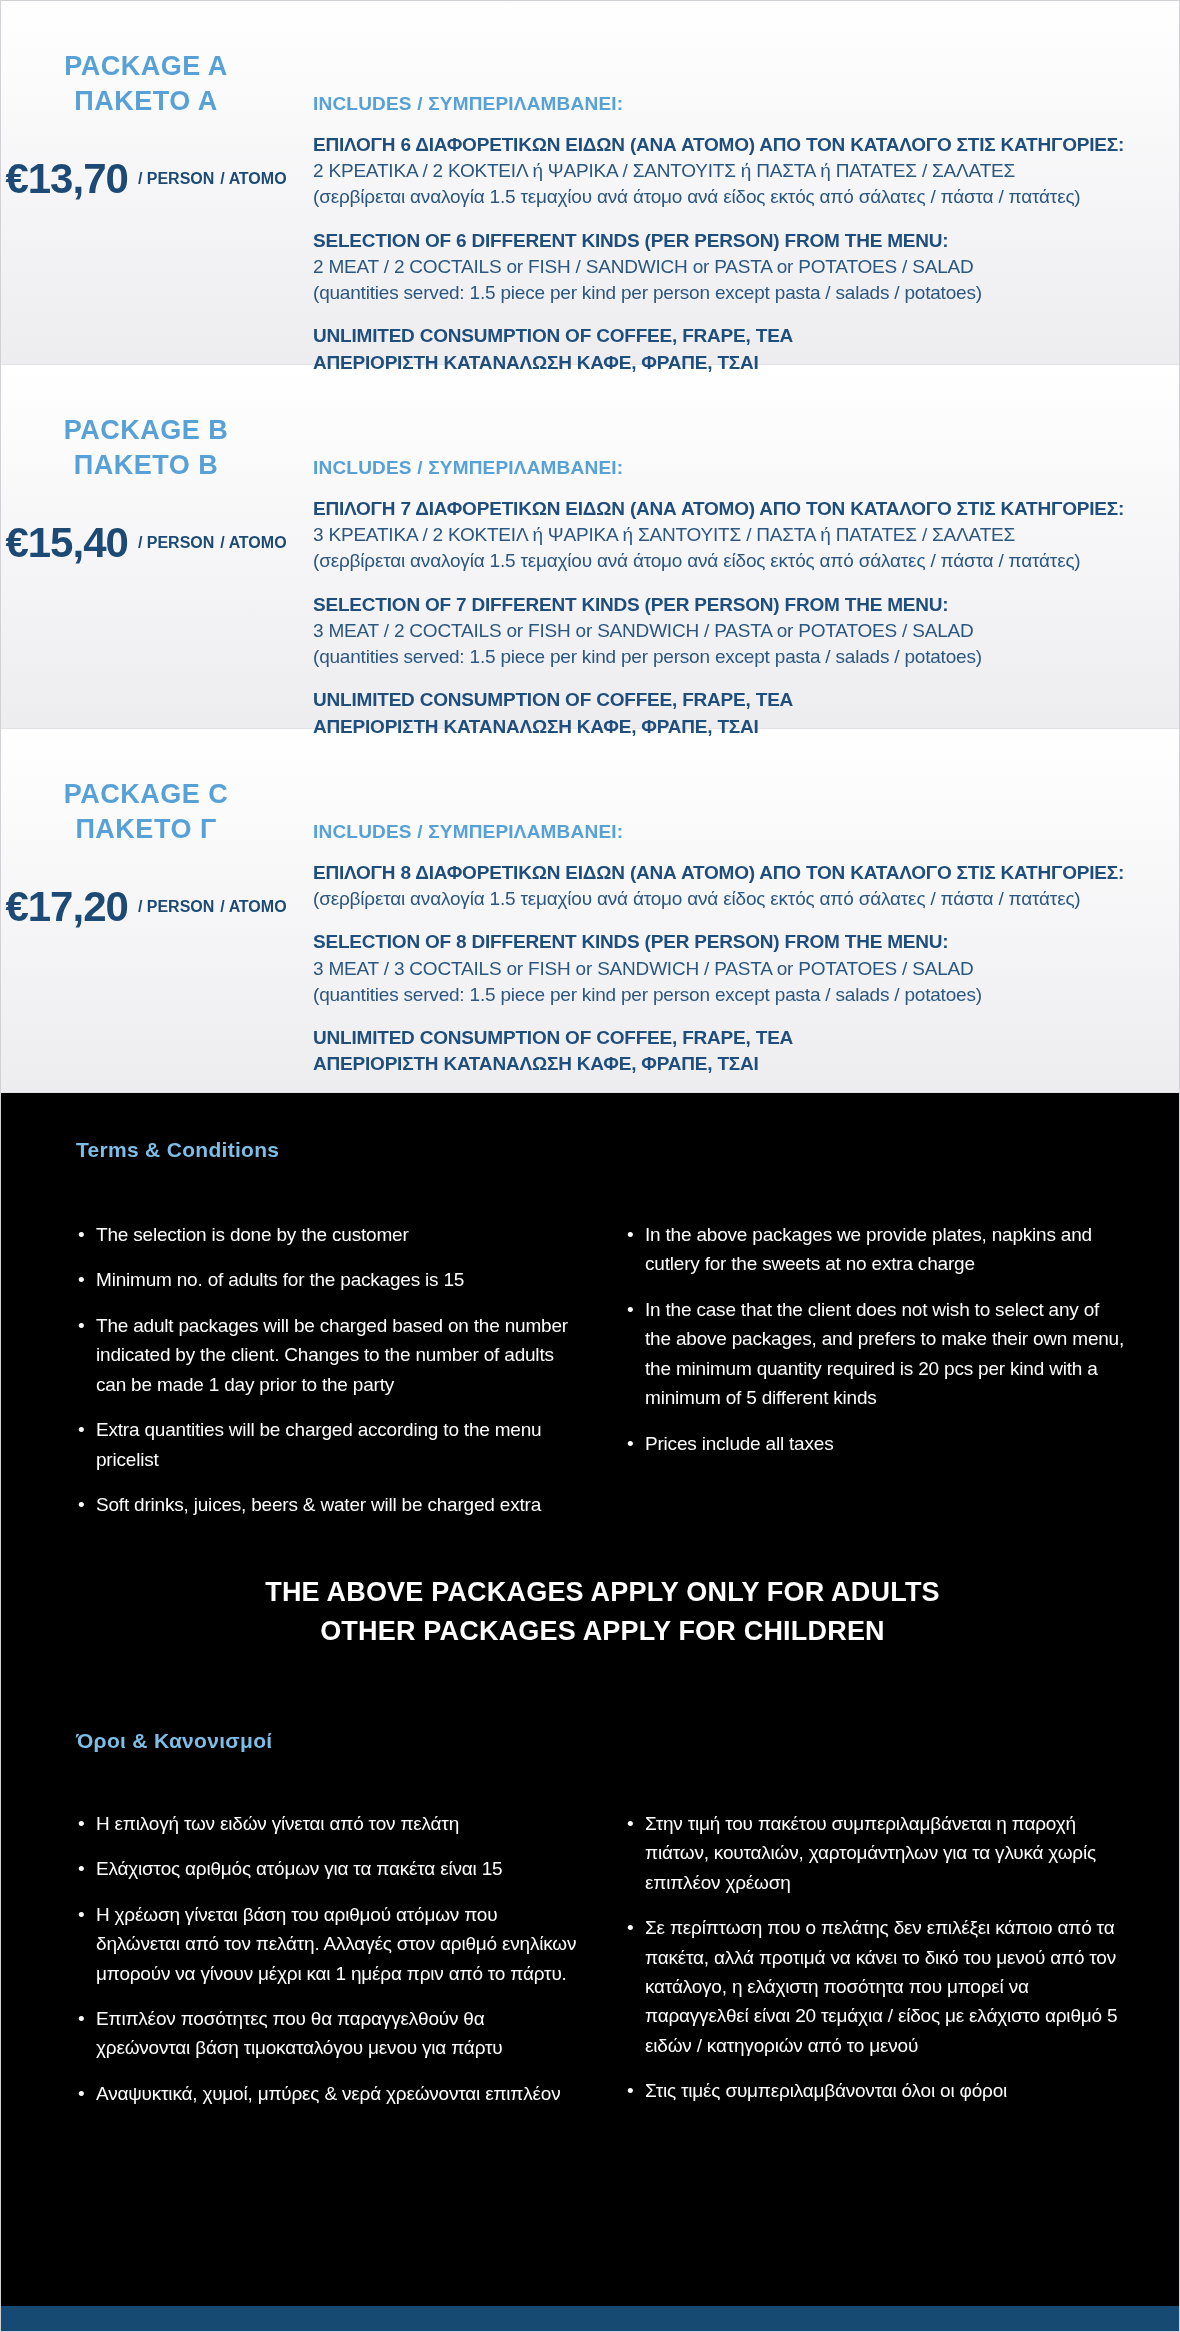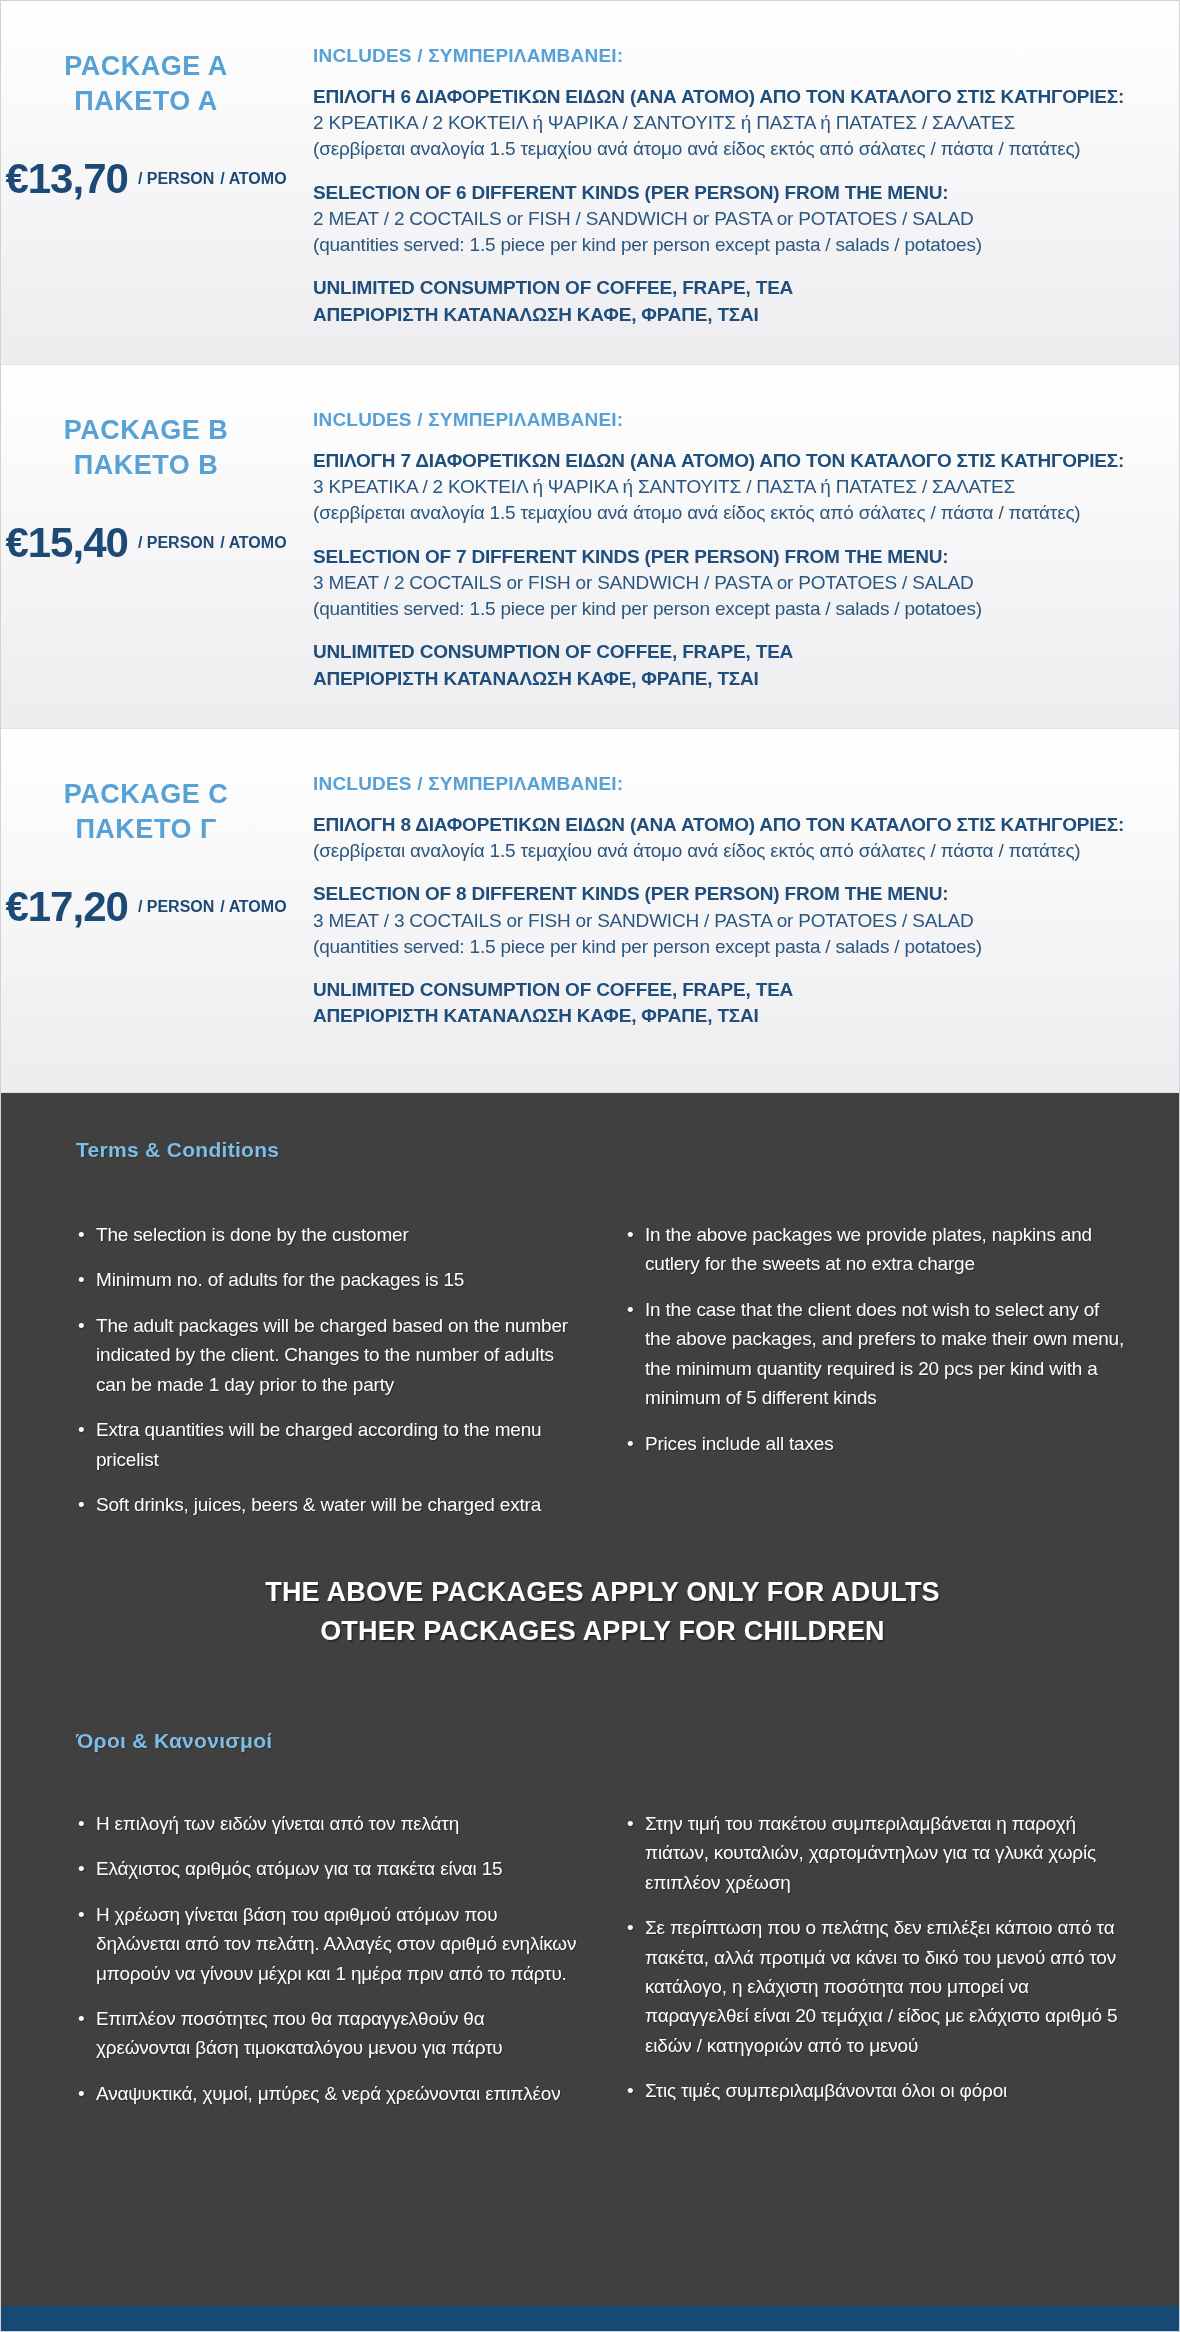--- a/index.html
+++ b/index.html
@@ -62,40 +62,41 @@
   .pkg-right {
     flex: 1;
     padding: 44px 30px 0 22px;
     color: #234f79;
   }
   .includes {
     color: #57a1d6;
     font-size: 19px;
     font-weight: 700;
     letter-spacing: 0.2px;
+    margin-top: 48px;
   }
   .block { margin-top: 17px; }
   .b-head {
     font-size: 19px;
     font-weight: 700;
     line-height: 1.38;
     color: #1f4e7c;
     letter-spacing: -0.2px;
   }
   .b-line {
     font-size: 19px;
     font-weight: 400;
     line-height: 1.38;
     color: #2a567f;
     letter-spacing: -0.2px;
   }
 
   
   .terms {
-    background: #404040;
+    background: #000000;
     height: 1240px;
     padding: 45px 50px 0 75px;
     position: relative;
     color: #ffffff;
   }
   .terms-heading {
     color: #7ebde5;
     font-size: 21px;
     font-weight: 700;
     letter-spacing: 0.3px;

